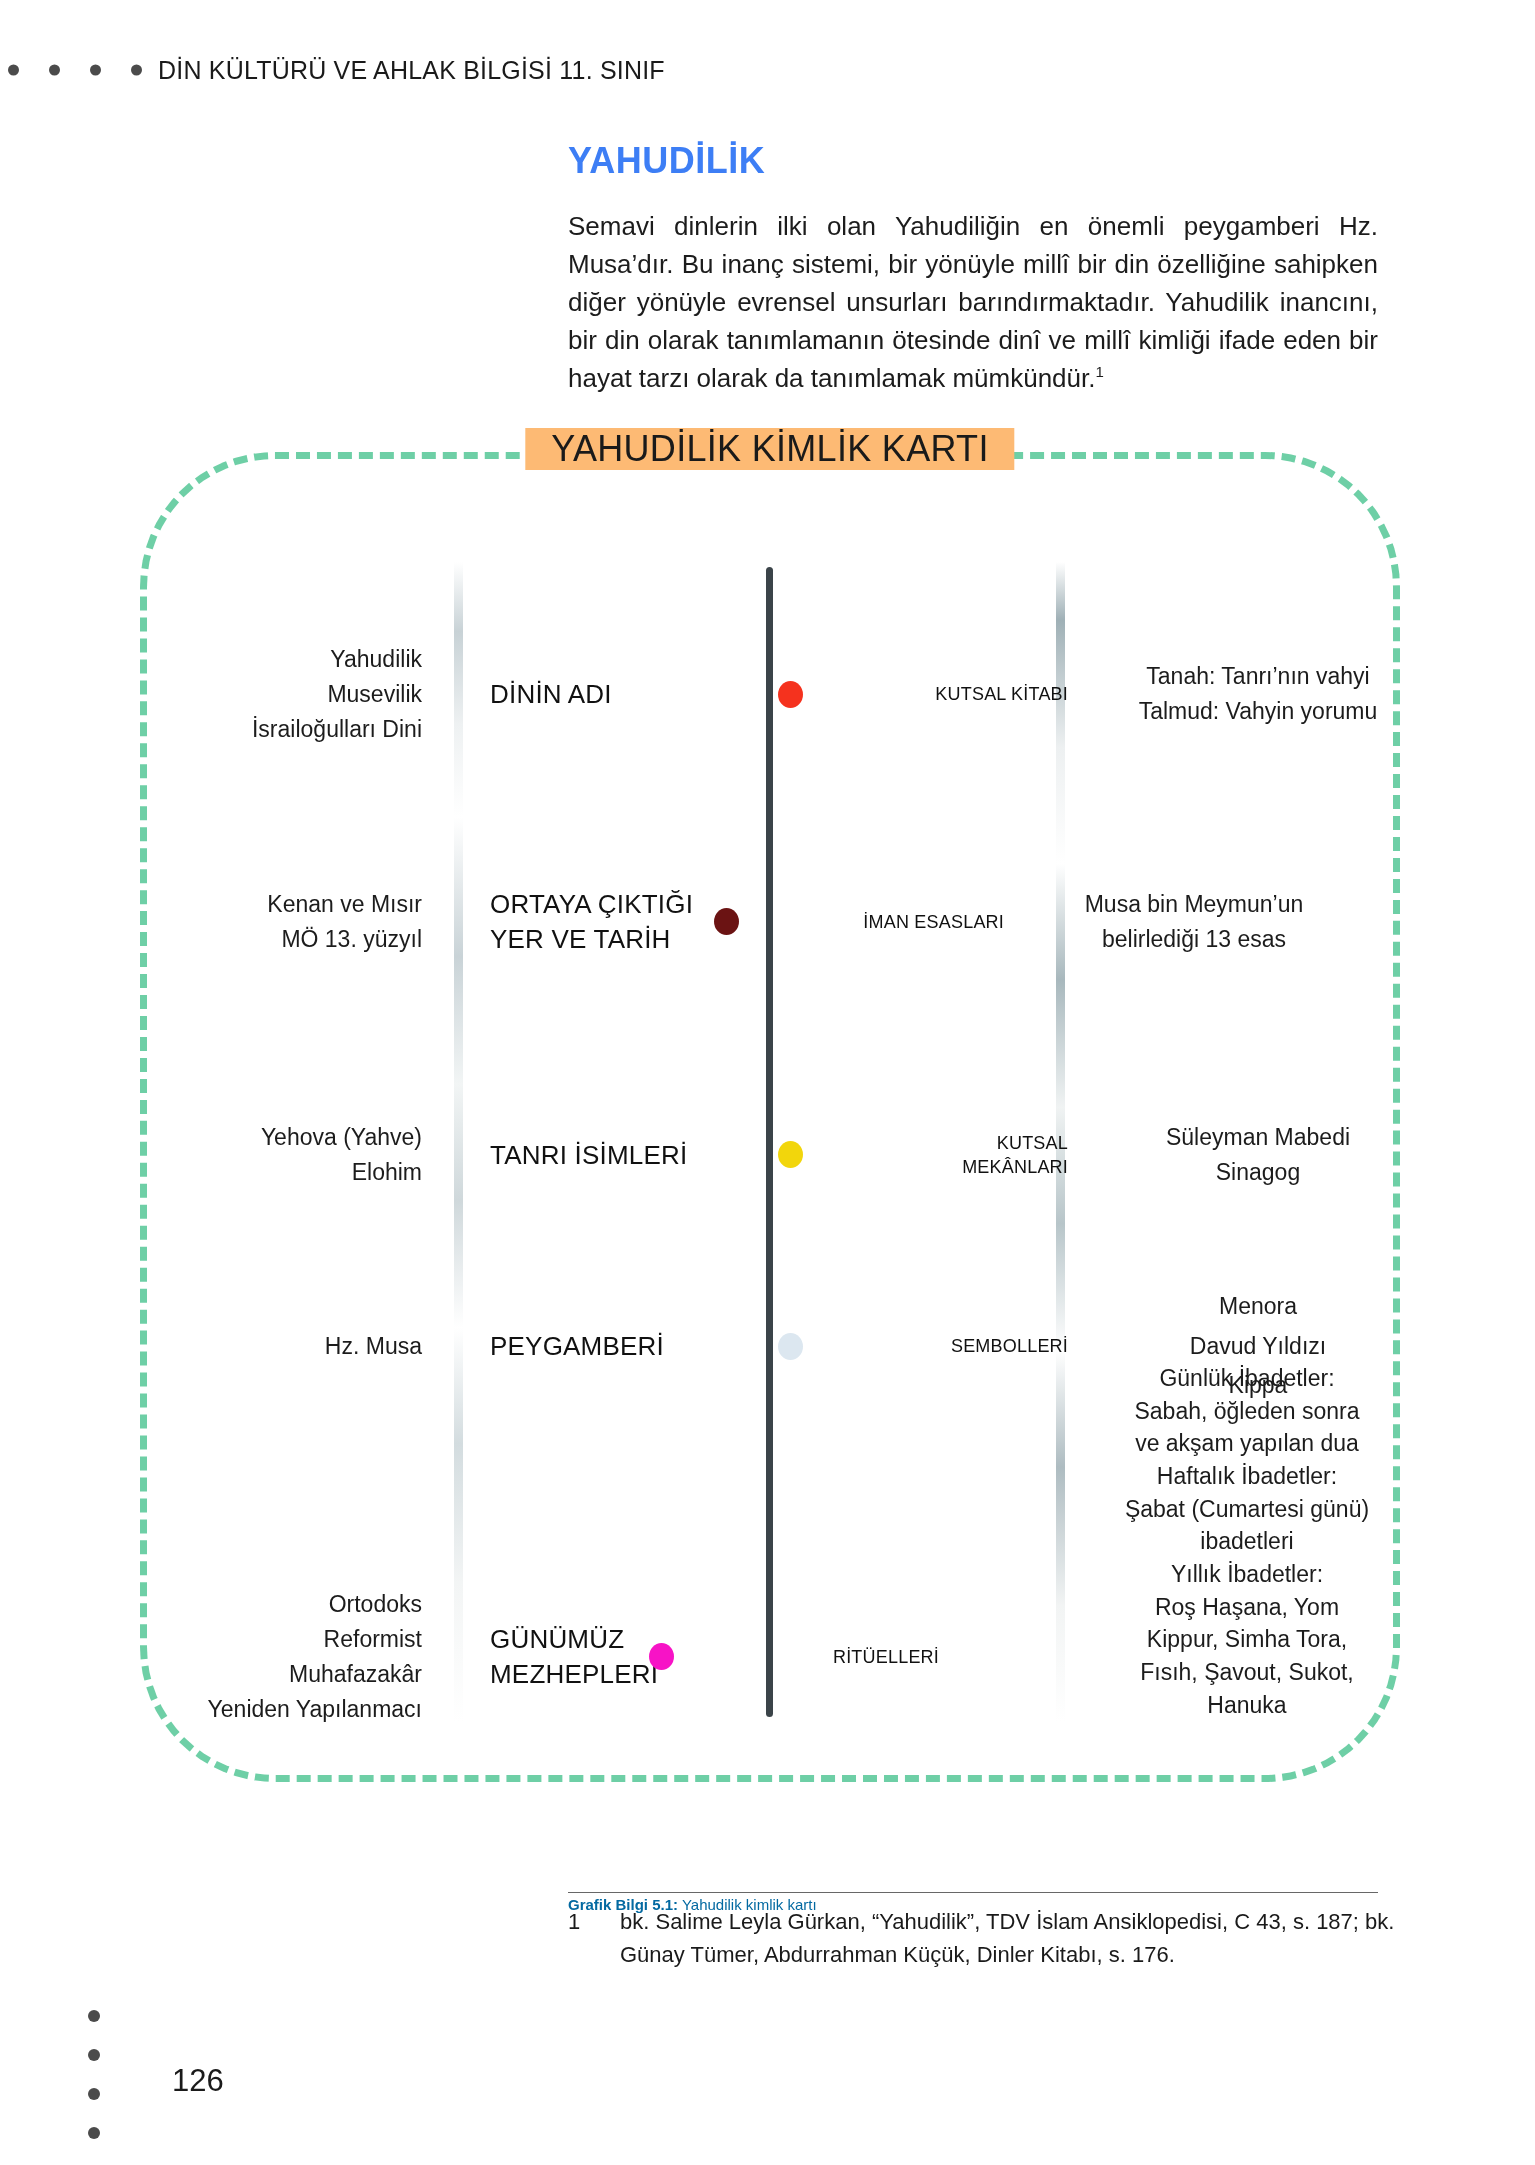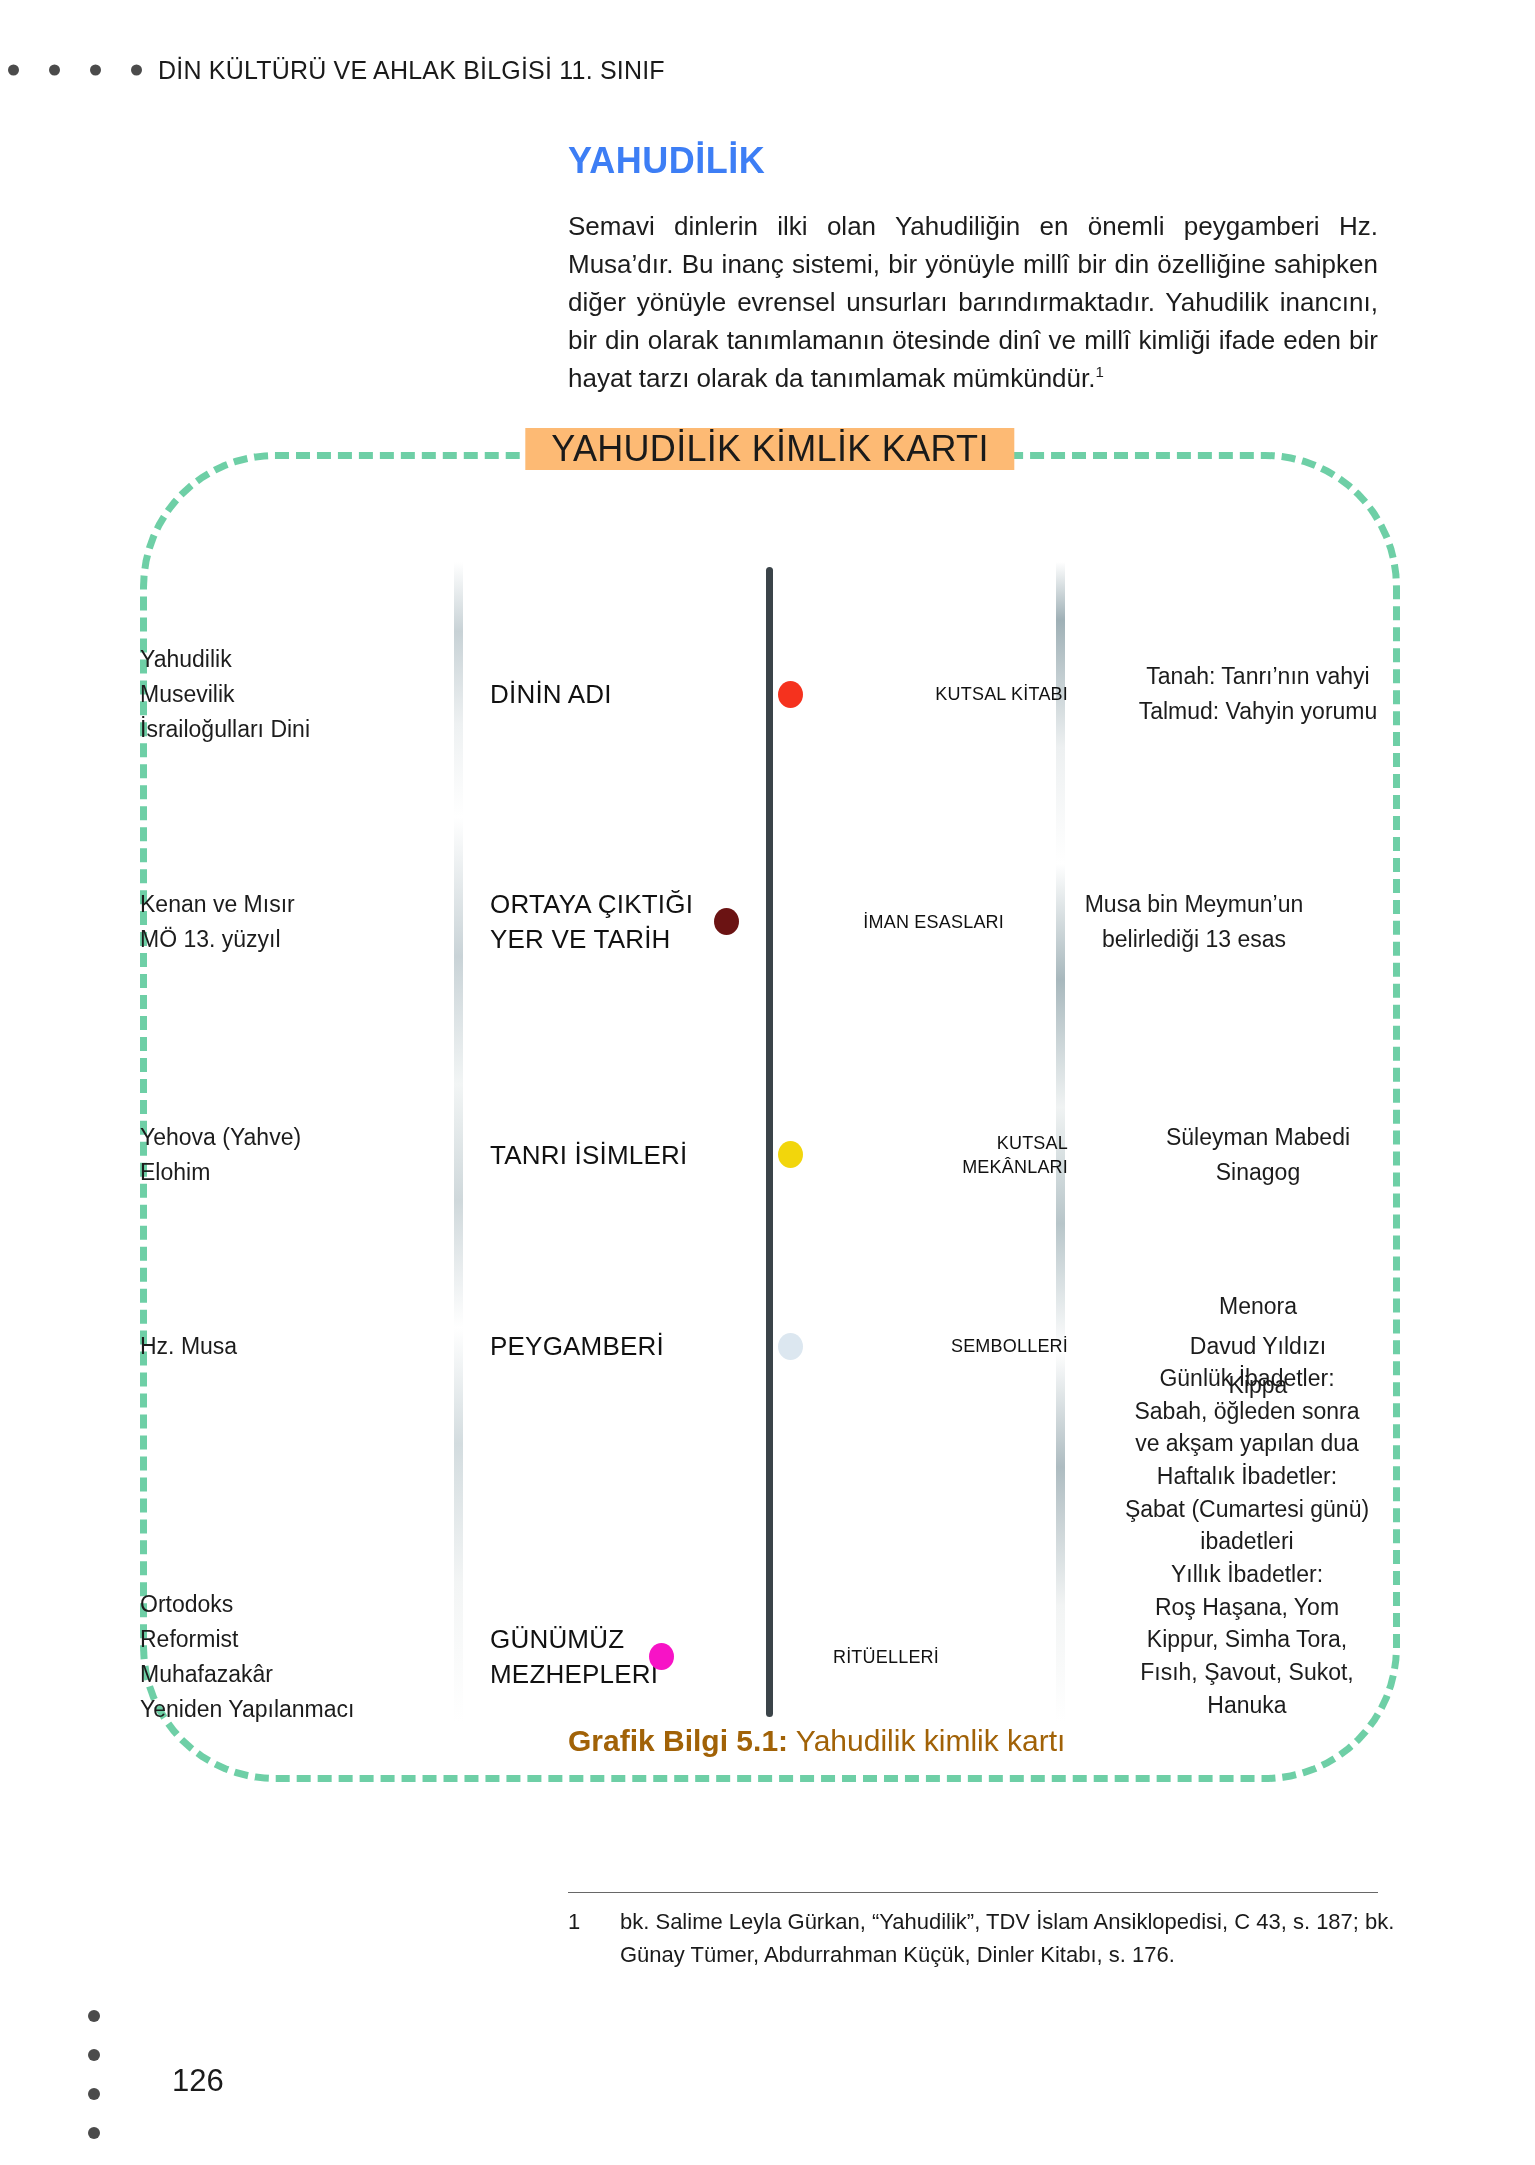--- a/index.html
+++ b/index.html
@@ -141,21 +141,21 @@
     left: 0;
     width: 100%;
     display: flex;
     align-items: center;
   }
   .cell {
     box-sizing: border-box;
   }
   .cell-left-values {
     width: 306px;
-    text-align: left;
+    text-align: right;
     padding-right: 24px;
     font-size: 23px;
     line-height: 1.52;
     color: #1c1c1c;
   }
   .cell-left-label {
     width: 314px;
     text-align: left;
     padding-left: 44px;
     font-size: 26px;
@@ -191,23 +191,23 @@
     font-size: 23px;
     line-height: 1.52;
     color: #1c1c1c;
   }
   .vline { display: block; }
 
   
   .caption {
     position: absolute;
     left: 568px;
-    top: 1724px;
-    font-size: 30px;
-    color: #a16207;
+    top: 1896px;
+    font-size: 15px;
+    color: #0369a1;
   }
   .caption b { font-weight: 700; }
 
   
   .footnote-rule {
     position: absolute;
     left: 568px;
     top: 1892px;
     width: 810px;
     height: 1px;

